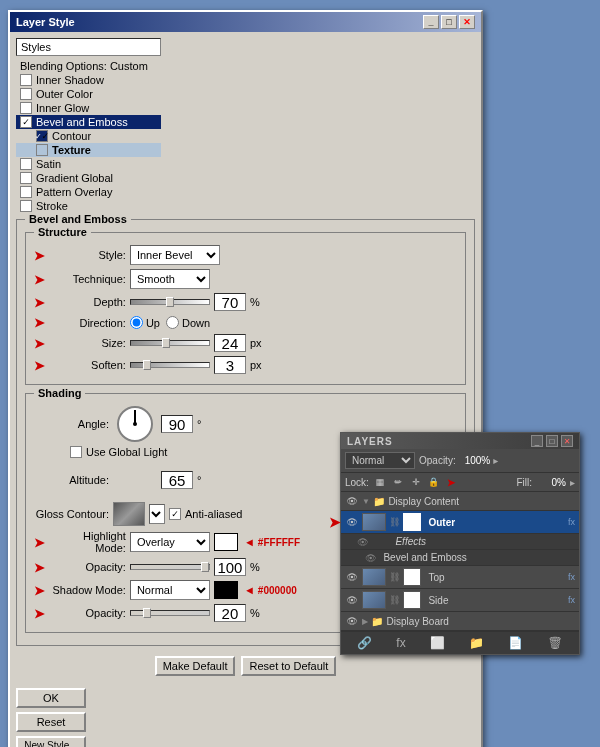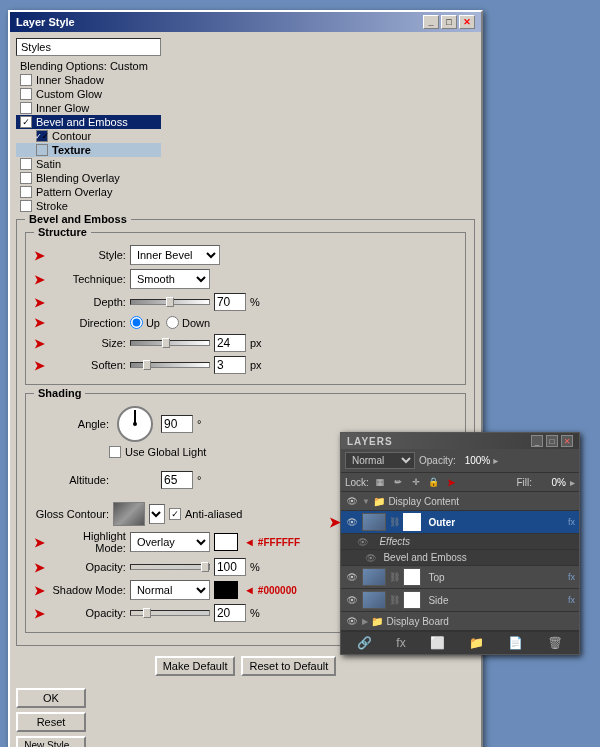--- a/index.html
+++ b/index.html
@@ -182,22 +182,22 @@
       border: 1px solid #808080;
       border-top-color: #fff;
       border-left-color: #fff;
     }
 
     .num-input {
       width: 32px;
       height: 18px;
       border: 1px inset #808080;
       background: #fff;
-      font-size: 12px;
-      text-align: left;
+      font-size: 15px;
+      text-align: center;
       padding: 0 2px;
     }
 
     .unit-label {
       font-size: 11px;
     }
 
     .radio-group {
       display: flex;
       align-items: center;
@@ -544,21 +544,21 @@
       </div>
 
 
       <div class="style-item">
         <div class="checkbox"></div>
         <span>Inner Shadow</span>
       </div>
 
       <div class="style-item">
         <div class="checkbox"></div>
-        <span>Custom Glow</span>
+        <span>Outer Color</span>
       </div>
 
       <div class="style-item">
         <div class="checkbox"></div>
         <span>Inner Glow</span>
       </div>
 
       <div class="style-item active">
         <div class="checkbox checked"></div>
         <span>Bevel and Emboss</span>
@@ -577,21 +577,21 @@
       </div>
 
       <div class="style-item">
         <div class="checkbox"></div>
         <span>Satin</span>
       </div>
 
 
       <div class="style-item">
         <div class="checkbox"></div>
-        <span>Blending Overlay</span>
+        <span>Gradient Global</span>
       </div>
 
       <div class="style-item">
         <div class="checkbox"></div>
         <span>Pattern Overlay</span>
       </div>
 
       <div class="style-item">
         <div class="checkbox"></div>
         <span>Stroke</span>
@@ -678,21 +678,21 @@
               <div class="form-row">
                 <span class="form-label">Angle:</span>
                 <div class="angle-dial">
                   <div class="angle-line"></div>
                   <div class="angle-dot"></div>
                 </div>
                 <input type="text" class="num-input" value="90" style="">
                 <span>°</span>
               </div>
 
-              <div class="form-row" style="margin-left: 75px;">
+              <div class="form-row" style="margin-left: 36px;">
                 <div class="checkbox"></div>
                 <span>Use Global Light</span>
               </div>
 
               <div class="form-row">
                 <span class="form-label">Altitude:</span>
                 <div style="width:36px; height:36px;"></div>
                 <input type="text" class="num-input" value="65" style="margin-left: 8px;">
                 <span>°</span>
               </div>
@@ -817,21 +817,21 @@
     <div class="eye-icon">👁</div>
     <div class="layer-thumb" style="background: linear-gradient(135deg, #6a8ab0, #4a6080);"></div>
     <span class="chain-icon">⛓</span>
     <div class="layer-mask-thumb" style="background:#fff; border:2px solid #fff;"></div>
     <span style="margin-left:4px; font-weight:bold;">Outer</span>
     <span class="fx-badge">fx</span>
   </div>
 
   <div class="layer-row sub">
     <span style="color:#888; font-size:9px;">👁</span>
-    <span class="effects-label" style="margin-left:8px;">Effects</span>
+    <span class="effects-label" style="margin-left:24px;">Effects</span>
   </div>
 
   <div class="layer-row sub2">
     <span style="color:#888; font-size:9px;">👁</span>
     <span style="margin-left:4px;">Bevel and Emboss</span>
   </div>
 
   <div class="layer-row" style="background:#4a4a4a;">
     <div class="eye-icon">👁</div>
     <div class="layer-thumb" style="background: linear-gradient(135deg, #6a8ab0, #4a6080);"></div>

